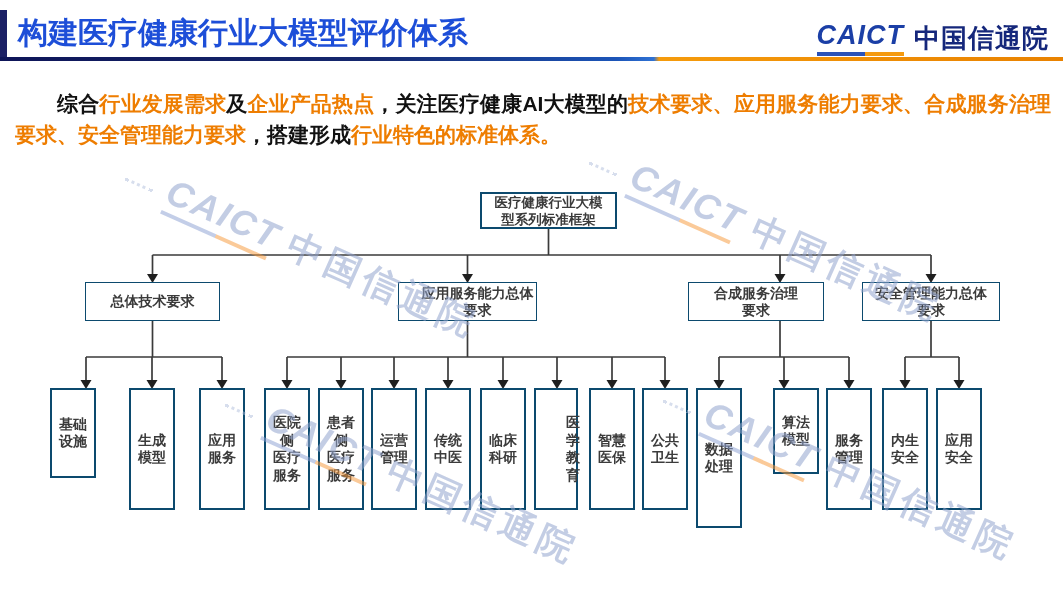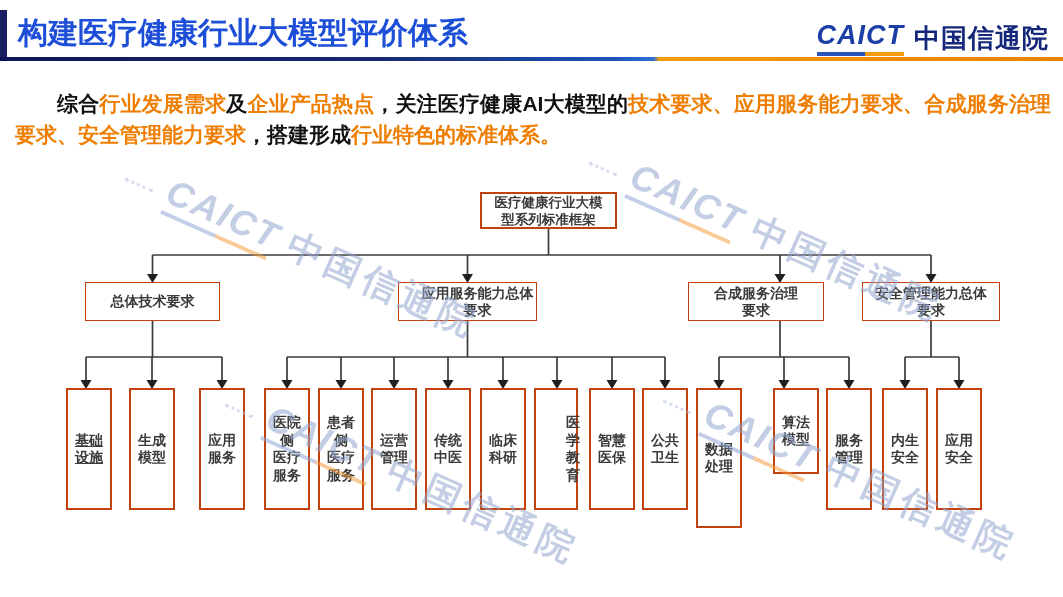--- a/index.html
+++ b/index.html
@@ -37,21 +37,21 @@
     font-size:21px; font-weight:bold; line-height:31px;
     text-indent:2em; color:#111; text-align:justify;
   }
   .seg-orange { color:#ee7d00; }
   .seg-black { color:#111; }
 
   
   .connectors { position:absolute; left:0; top:0; width:1063px; height:597px; z-index:1; pointer-events:none; }
   .node {
     position:absolute; z-index:2; background:#fff;
-    border:2px solid #c2410c; color:#3b3b3b; font-weight:bold;
+    border:2px solid #0c4a6e; color:#3b3b3b; font-weight:bold;
     display:flex; flex-direction:column; align-items:center; justify-content:center;
     text-align:center;
   }
   .node-root { font-size:13.5px; line-height:17px; }
   .node-l2   { font-size:14px;  line-height:17px; border-width:1.8px; }
   .node-leaf { font-size:14px;  line-height:17.5px; }
 
   
   .wm {
     position:absolute; z-index:5; pointer-events:none; white-space:nowrap;
@@ -141,21 +141,21 @@
     </svg>
 
   <div id="nodes">
       <div class="node node-root" style="left: 480px; top: 192px; width: 137px; height: 37px;">
         <div>医疗健康行业大模</div>
         <div>型系列标准框架</div>
       </div>
       <div class="node node-l2" style="left: 85px; top: 282px; width: 135px; height: 39px;">
         <div>总体技术要求</div>
       </div>
-      <div class="node node-leaf" style="left: 66px; top: 388px; width: 46px; height: 122px; text-decoration: underline;">
+      <div class="node node-leaf" style="left: 50px; top: 388px; width: 46px; height: 90px;">
         <div>基础</div>
         <div>设施</div>
       </div>
       <div class="node node-leaf" style="left: 129px; top: 388px; width: 46px; height: 122px;">
         <div>生成</div>
         <div>模型</div>
       </div>
       <div class="node node-leaf" style="left: 199px; top: 388px; width: 46px; height: 122px;">
         <div>应用</div>
         <div>服务</div>

